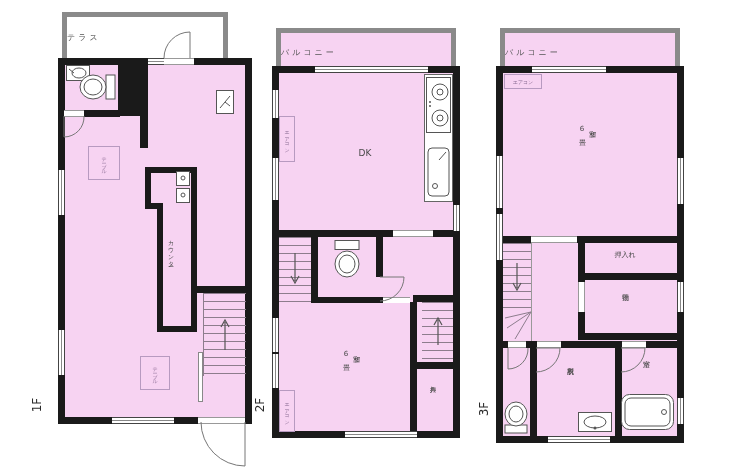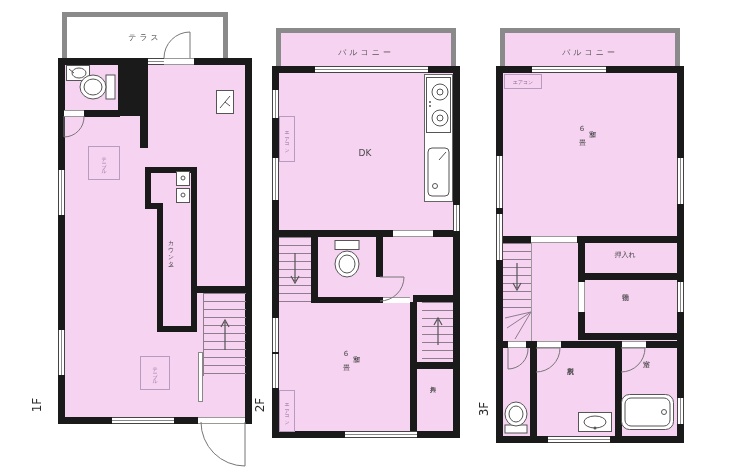--- a/index.html
+++ b/index.html
@@ -1,20 +1,20 @@
 <!DOCTYPE html>
 <html><head>
 <meta charset="utf-8">
 <style>
   html,body{margin:0;padding:0;background:#fff;}
   .canvas{position:relative;width:740px;height:473px;background:#fff;overflow:hidden;
           font-family:"DejaVu Sans",sans-serif;}
   .room{position:absolute;background:#f7d3f2;border:7px solid #1a1a1a;box-sizing:border-box;}
   .outdoor{position:absolute;border:5px solid #8a8a8a;border-bottom:none;box-sizing:border-box;
-           display:flex;justify-content:center;align-items:center;}
+           display:flex;justify-content:flex-start;align-items:center;}
   .outdoor.white{background:#fff;} .outdoor.pink{background:#f7d3f2;}
   .odlabel{font-size:8px;color:#555;letter-spacing:3px;}
   .wall{position:absolute;background:#1a1a1a;}
   .win-h{position:absolute;height:7px;background:linear-gradient(to bottom,#444 0 1px,#fff 1px 3px,#888 3px 4px,#fff 4px 6px,#444 6px 7px);}
   .win-v{position:absolute;width:7px;background:linear-gradient(to right,#444 0 1px,#fff 1px 3px,#888 3px 4px,#fff 4px 6px,#444 6px 7px);}
   .opening-h{position:absolute;height:7px;background:linear-gradient(to bottom,#999 0 1px,#fff 1px 6px,#999 6px 7px);}
   .opening-v{position:absolute;width:7px;background:linear-gradient(to right,#999 0 1px,#fff 1px 6px,#999 6px 7px);}
   .stairs{position:absolute;background-image:repeating-linear-gradient(to bottom,#8d7d8d 0 1px,transparent 1px 8px);
           display:flex;align-items:center;justify-content:center;}
   .stairs svg{position:static;}

